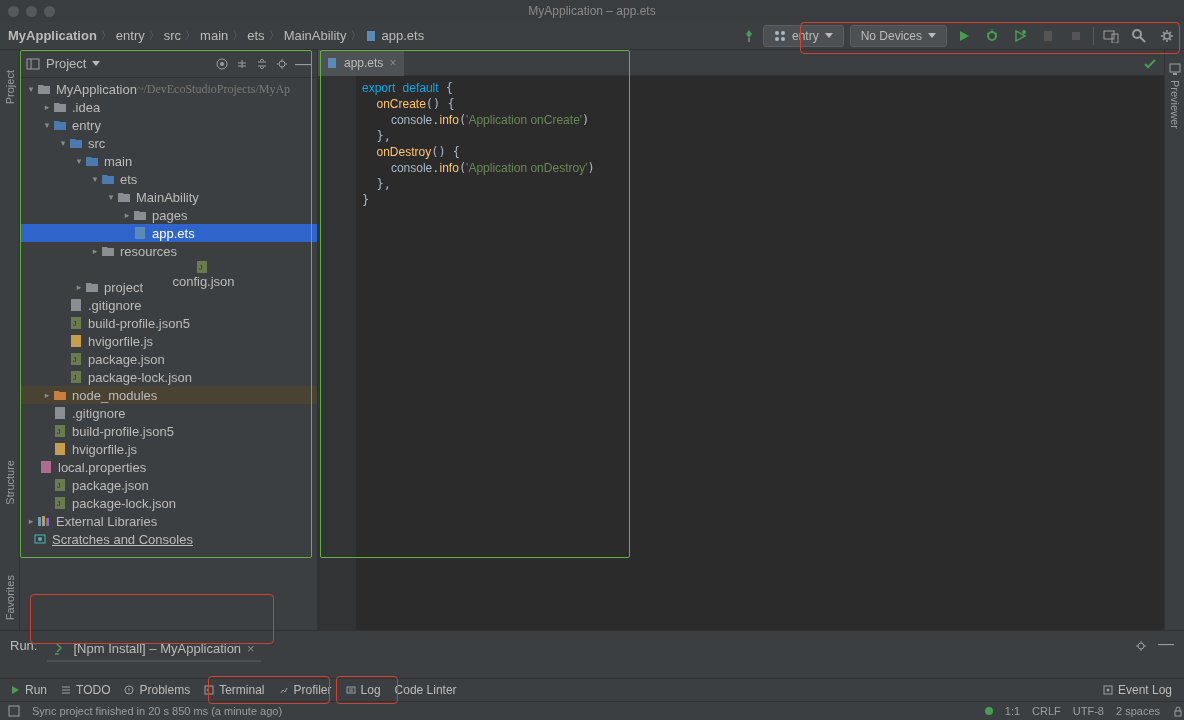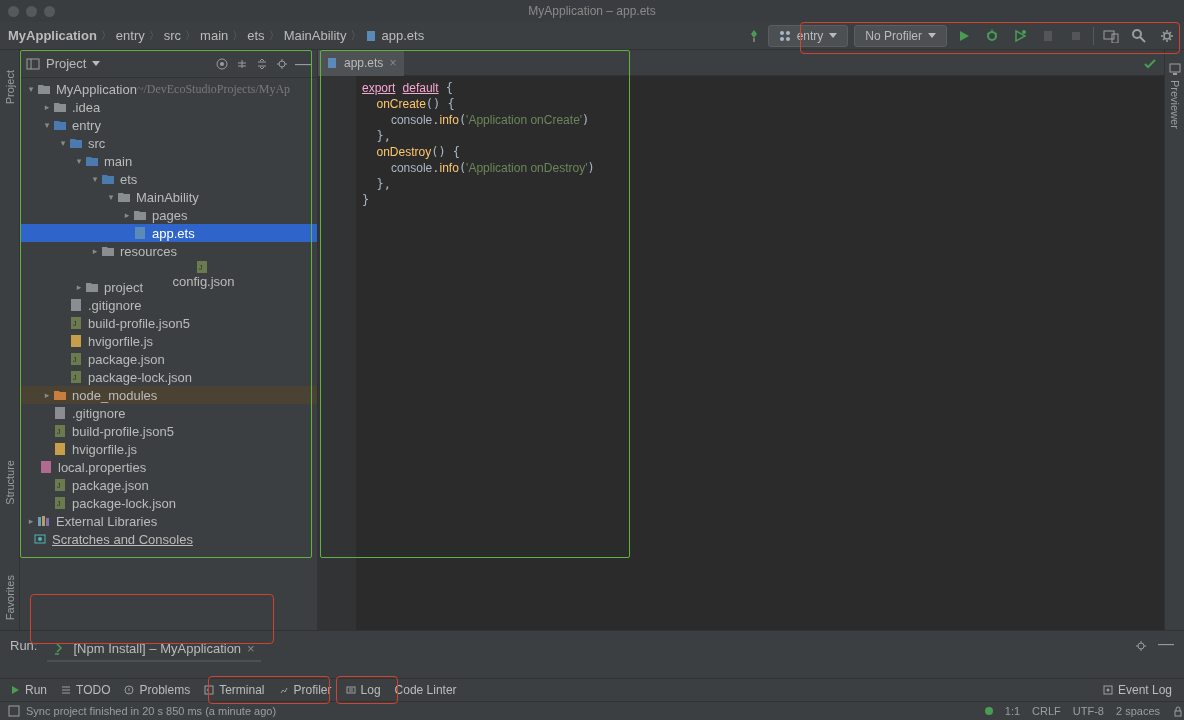--- a/index.html
+++ b/index.html
@@ -33,33 +33,33 @@
 .arrow { width: 10px; display: inline-flex; justify-content: center; color: #8a8a8a; font-size: 9px; }
 .ticon { width: 16px; display: inline-flex; justify-content: center; font-size: 11px; margin-right: 4px; }
 .path-dim { color: #787878; font-size: 12px; font-family: Liberation Serif, serif; }
 .editor-area { flex: 1; background: #2b2b2b; display: flex; flex-direction: column; position: relative; }
 .tabs-bar { height: 26px; background: #3c3f41; display: flex; align-items: center; border-bottom: 1px solid #323232; }
 .editor-tab { height: 26px; display: flex; align-items: center; padding: 0 8px; gap: 6px; background: #4e5254; font-size: 12px; }
 .tab-close { color: #8a8a8a; cursor: pointer; }
 .editor-body { flex: 1; display: flex; background: #2b2b2b; }
 .gutter { width: 38px; background: #313335; }
 .code { flex: 1; padding: 4px 6px; font-family: "Menlo", "Consolas", monospace; font-size: 12px; line-height: 16px; white-space: pre; color: #a9b7c6; }
-.kw { color: #f9a8d4; text-decoration: underline; }
+.kw { color: #0ea5e9; }
 .fn { color: #ffc66d; }
 .str { color: #6a8759; }
 .check-ic { position: absolute; top: 6px; right: 6px; color: #499c54; }
 .run-panel { height: 48px; background: #3c3f41; border-top: 1px solid #323232; position: relative; display: flex; align-items: flex-start; padding: 7px 10px; }
 .run-label { color: #bbbbbb; margin-right: 10px; }
 .run-config { display: flex; align-items: flex-end; gap: 6px; border-bottom: 2px solid #4c5052; padding: 3px 6px 4px; }
 .run-close { color: #8a8a8a; cursor: pointer; }
 .run-right { position: absolute; right: 10px; top: 8px; display: flex; gap: 10px; color: #9b9e9f; }
 .bottom-bar { height: 23px; background: #3c3f41; border-top: 1px solid #323232; display: flex; align-items: center; padding: 0 10px; gap: 14px; font-size: 12px; position: relative; }
 .bottom-item { display: flex; align-items: center; gap: 5px; cursor: pointer; color: #bbbbbb; }
 .bottom-right { position: absolute; right: 12px; display: flex; align-items: center; gap: 6px; }
-.status-bar { height: 19px; background: #3c3f41; border-top: 1px solid #323232; display: flex; align-items: center; padding: 0 8px; font-size: 11px; color: #9b9e9f; position: relative; }
+.status-bar { height: 19px; background: #3c3f41; border-top: 1px solid #323232; display: flex; align-items: center; padding: 0 8px; font-size: 11px; color: #9b9e9f; position: relative; gap: 6px; }
 .status-right { position: absolute; right: 0; display: flex; align-items: center; gap: 12px; }
 .green-dot { width: 8px; height: 8px; background: #499c54; border-radius: 50%; display: inline-block; }
 svg { display: block; }
 .caret-down { width: 0; height: 0; border-left: 4px solid transparent; border-right: 4px solid transparent; border-top: 5px solid #bbbbbb; display: inline-block; }
 </style>
 </head>
 <body>
 
 <div class="title-bar">
   <div class="traffic">
@@ -97,21 +97,21 @@
       <svg width="12" height="12">
           <circle cx="3" cy="3" r="2" fill="#a9b7c6"></circle>
           <circle cx="9" cy="3" r="2" fill="#a9b7c6"></circle>
           <circle cx="3" cy="9" r="2" fill="#a9b7c6"></circle>
           <circle cx="9" cy="9" r="2" fill="#a9b7c6"></circle>
         </svg>
       <span>entry</span>
       <span class="caret-down"></span>
     </div>
     <div class="btn-box">
-      <span>No Profiler</span>
+      <span>No Devices</span>
       <span class="caret-down"></span>
     </div>
     <div class="icon-btn">
         <svg width="14" height="14">
           <path d="M3 2l9 5-9 5z" fill="#499c54"></path>
         </svg>
       </div>
     <div class="icon-btn">
         <svg width="14" height="14">
           <circle cx="7" cy="7" r="4" fill="none" stroke="#499c54" stroke-width="2"></circle>

